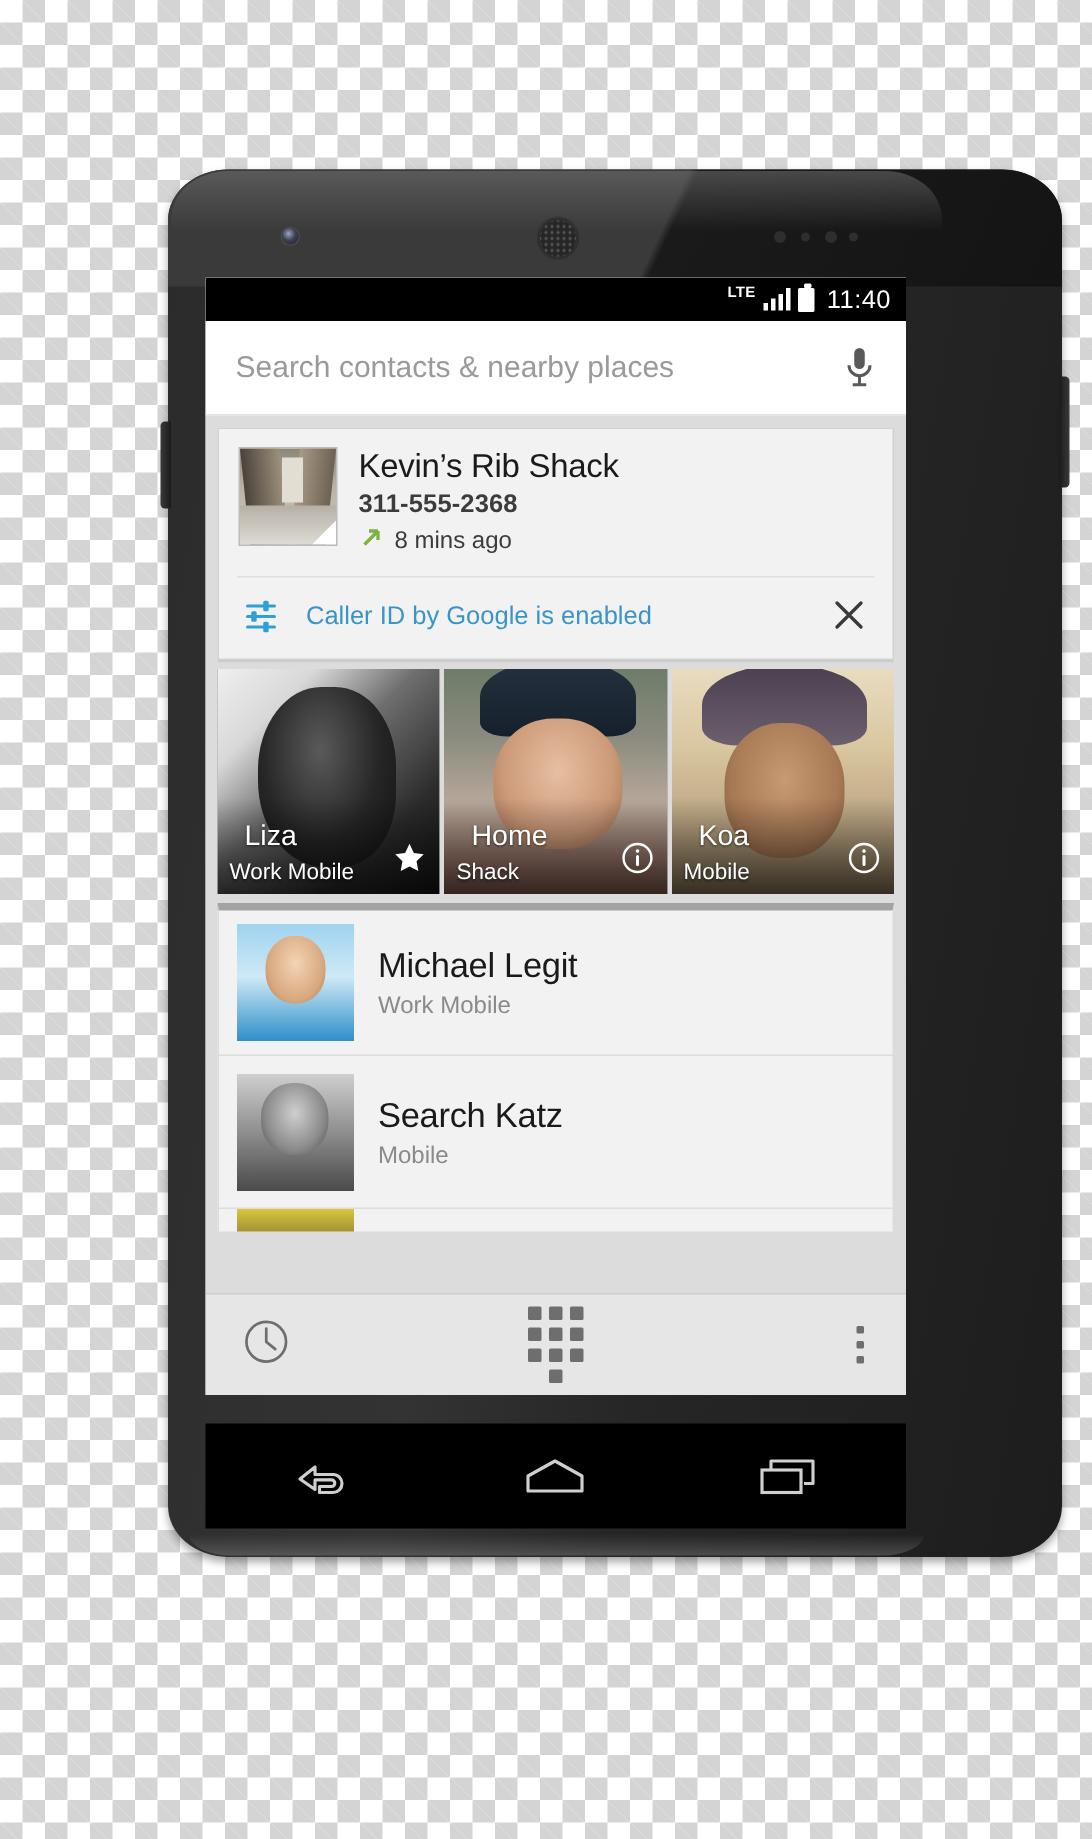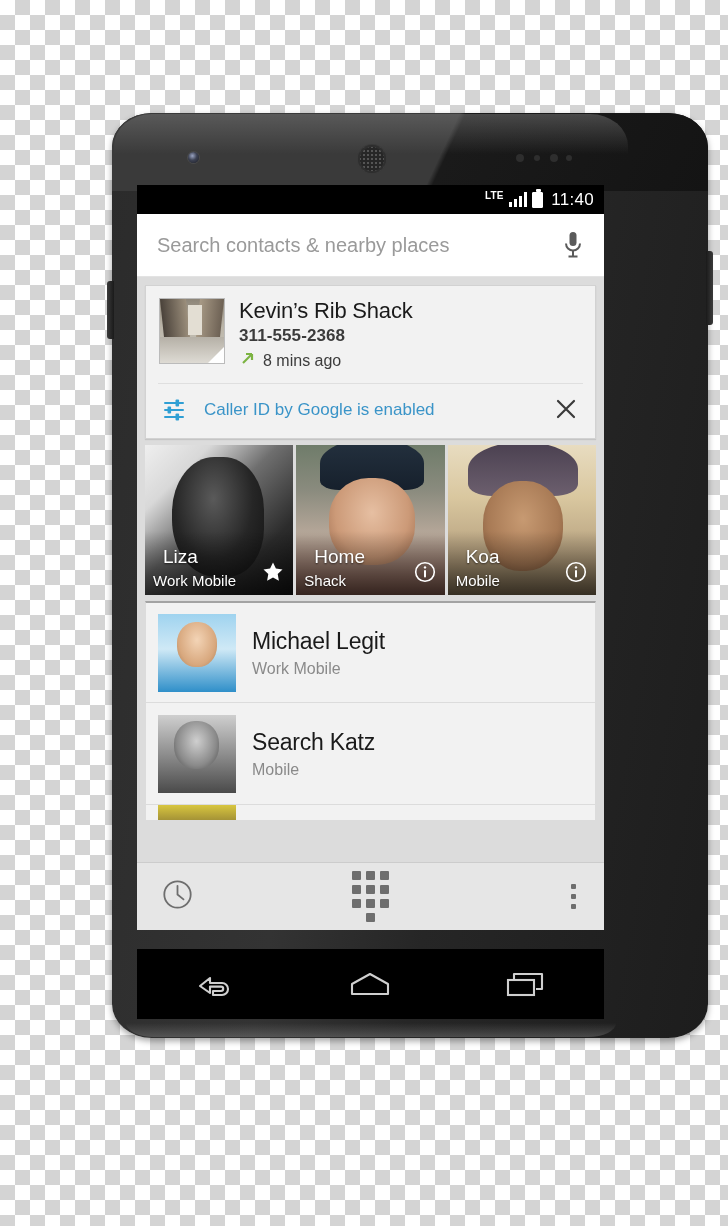--- a/index.html
+++ b/index.html
@@ -185,21 +185,21 @@
   .ph-koa:before { content:""; position:absolute; left:14%; top:-2%; width:74%; height:36%;
      background:linear-gradient(to bottom,#4a4050,#6c5f6e); border-radius:50% 50% 22% 22%; }
   .ph-koa:after { content:""; position:absolute; left:24%; top:24%; width:54%; height:60%;
      background:radial-gradient(ellipse at 50% 42%, #c79a72 0%, #a87a55 62%, #7b5538 100%);
      border-radius:46% 46% 46% 46%; }
 
   
   .rows { margin:6px 8px 0 8px; }
   .row { display:flex; align-items:center; background:#f2f2f2; border:1px solid #dcdcdc; border-top:none;
          padding:10px 12px; height:102px; }
-  .row:first-child { border-top:2px solid #a3a3a3; }
+  .row:first-child { border-top:5px solid #a3a3a3; }
   .row-avatar { width:78px; height:78px; flex:none; overflow:hidden; position:relative; background:#ccc; }
   .av-michael { background:linear-gradient(to bottom,#9fd3ef 0%,#cfe9f6 45%,#2f8fc9 100%); }
   .av-michael:after { content:""; position:absolute; left:24%; top:10%; width:52%; height:58%;
     background:radial-gradient(ellipse at 50% 40%, #f3d4b6 0%, #d8a87e 65%, #a87a52 100%);
     border-radius:46%; }
   .av-porter { background:linear-gradient(to bottom,#cfcfcf 0%,#8e8e8e 50%,#4a4a4a 100%); }
   .av-porter:after { content:""; position:absolute; left:20%; top:8%; width:58%; height:62%;
     background:radial-gradient(ellipse at 50% 42%, #cfcfcf 0%, #8a8a8a 62%, #484848 100%);
     border-radius:46%; }
   .av-third { background:linear-gradient(to bottom,#d8c63f 0%,#6d5c2e 40%,#3b3126 100%); }

